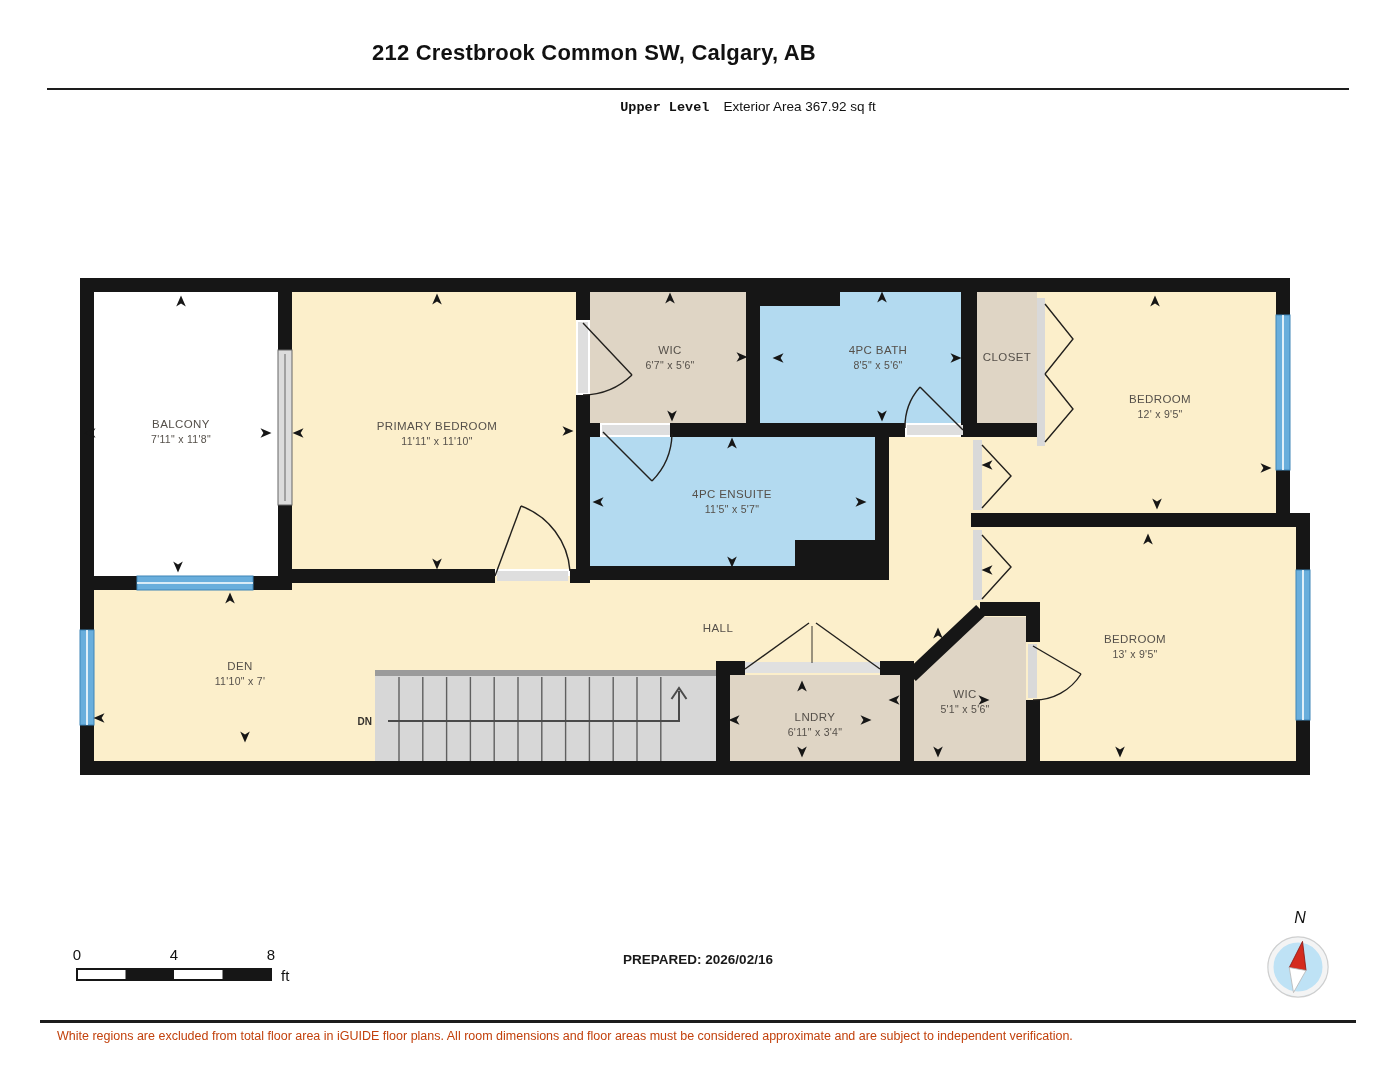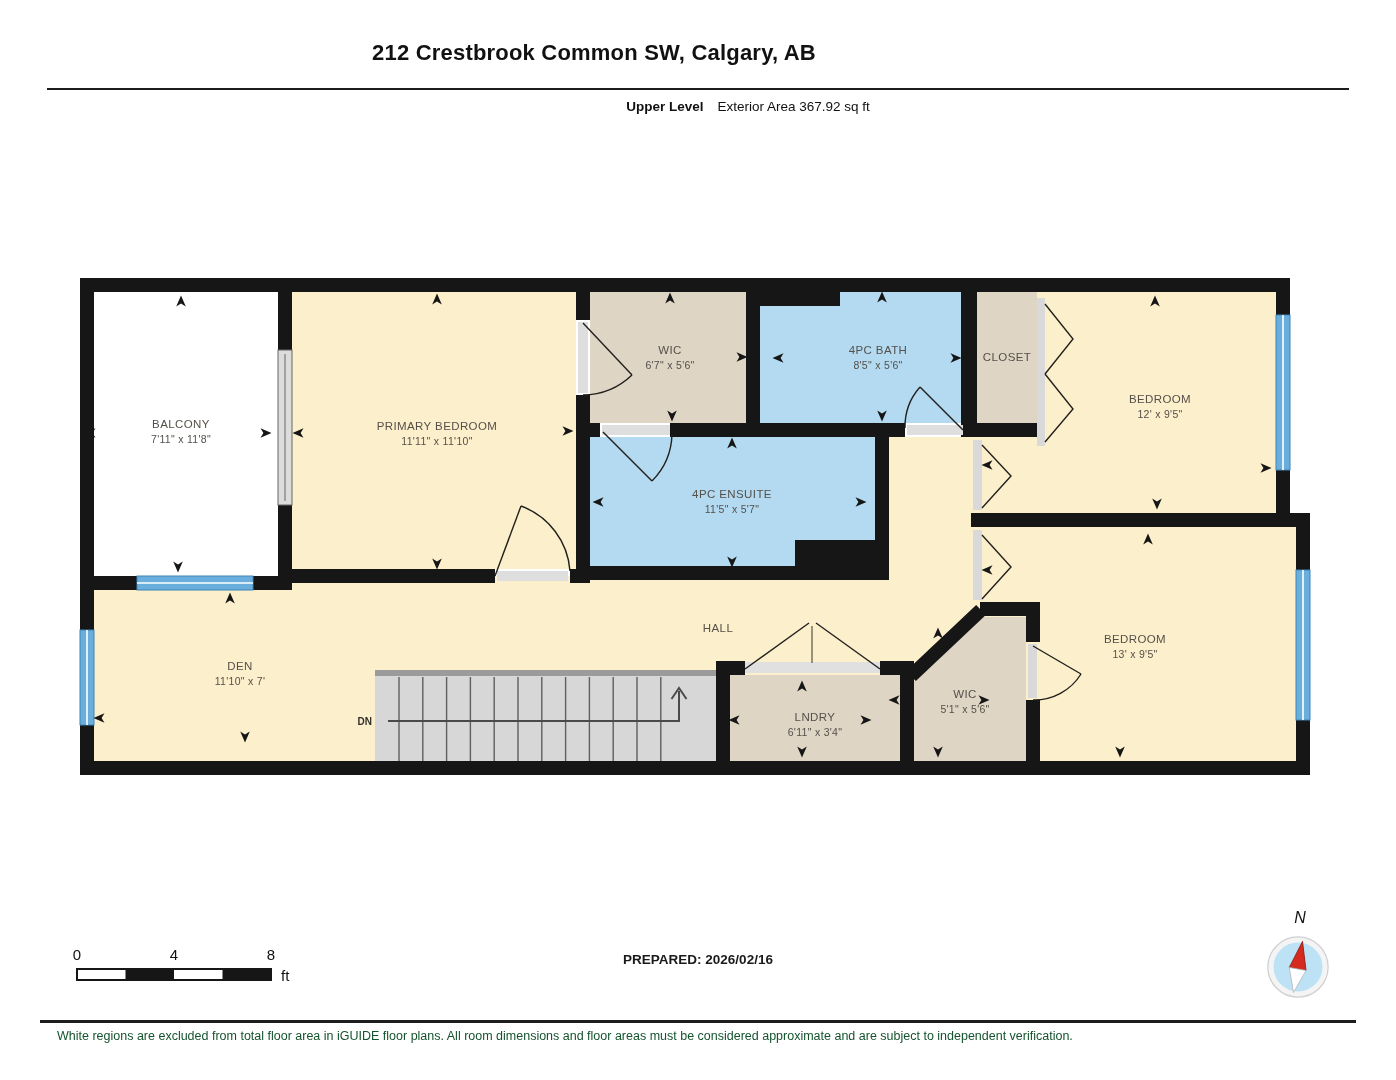--- a/index.html
+++ b/index.html
@@ -1,27 +1,27 @@
 <!DOCTYPE html>
 <html><head>
 <meta charset="utf-8">
 <style>
   html,body{margin:0;padding:0;background:#ffffff;}
   body{width:1396px;height:1080px;position:relative;font-family:"Liberation Sans",sans-serif;color:#111;overflow:hidden;}
   .abs{position:absolute;}
   .page-title{top:40px;left:0;width:1188px;text-align:center;font-size:22px;font-weight:bold;letter-spacing:.2px;}
   .header-rule{top:88px;left:47px;width:1302px;height:2px;background:#1d1d1d;}
   .subtitle{top:99px;left:0;width:1396px;text-align:center;font-size:13.5px;transform:translateX(50px);}
-  .subtitle .lvl{font-weight:bold;margin-right:14px;}
+  .subtitle .lvl{font-weight:bold;margin-right:14px;font-family:Liberation Mono, monospace;}
   .plan-wrap{top:270px;left:75px;width:1245px;height:515px;}
   .scalebar{top:944px;left:68px;width:250px;height:56px;}
   .prepared{top:952px;left:0;width:1396px;text-align:center;font-size:13.5px;font-weight:bold;color:#1a1a1a;}
   .compass{top:903px;left:1251px;width:94px;height:110px;}
   .footer-rule{top:1020px;left:40px;width:1316px;height:3px;background:#1d1d1d;}
-  .disclaimer{top:1029px;left:57px;width:1300px;font-size:12.5px;color:#14532d;}
+  .disclaimer{top:1029px;left:57px;width:1300px;font-size:12.5px;color:#c2410c;}
   svg text{font-family:"Liberation Sans",sans-serif;}
   .room-name{font-size:11.5px;fill:#55504a;letter-spacing:.4px;}
   .room-dims{font-size:10.5px;fill:#55504a;letter-spacing:.3px;}
 </style>
 </head>
 <body>
 
 <div class="abs page-title">212 Crestbrook Common SW, Calgary, AB</div>
 <div class="abs header-rule"></div>
 <div class="abs subtitle">

